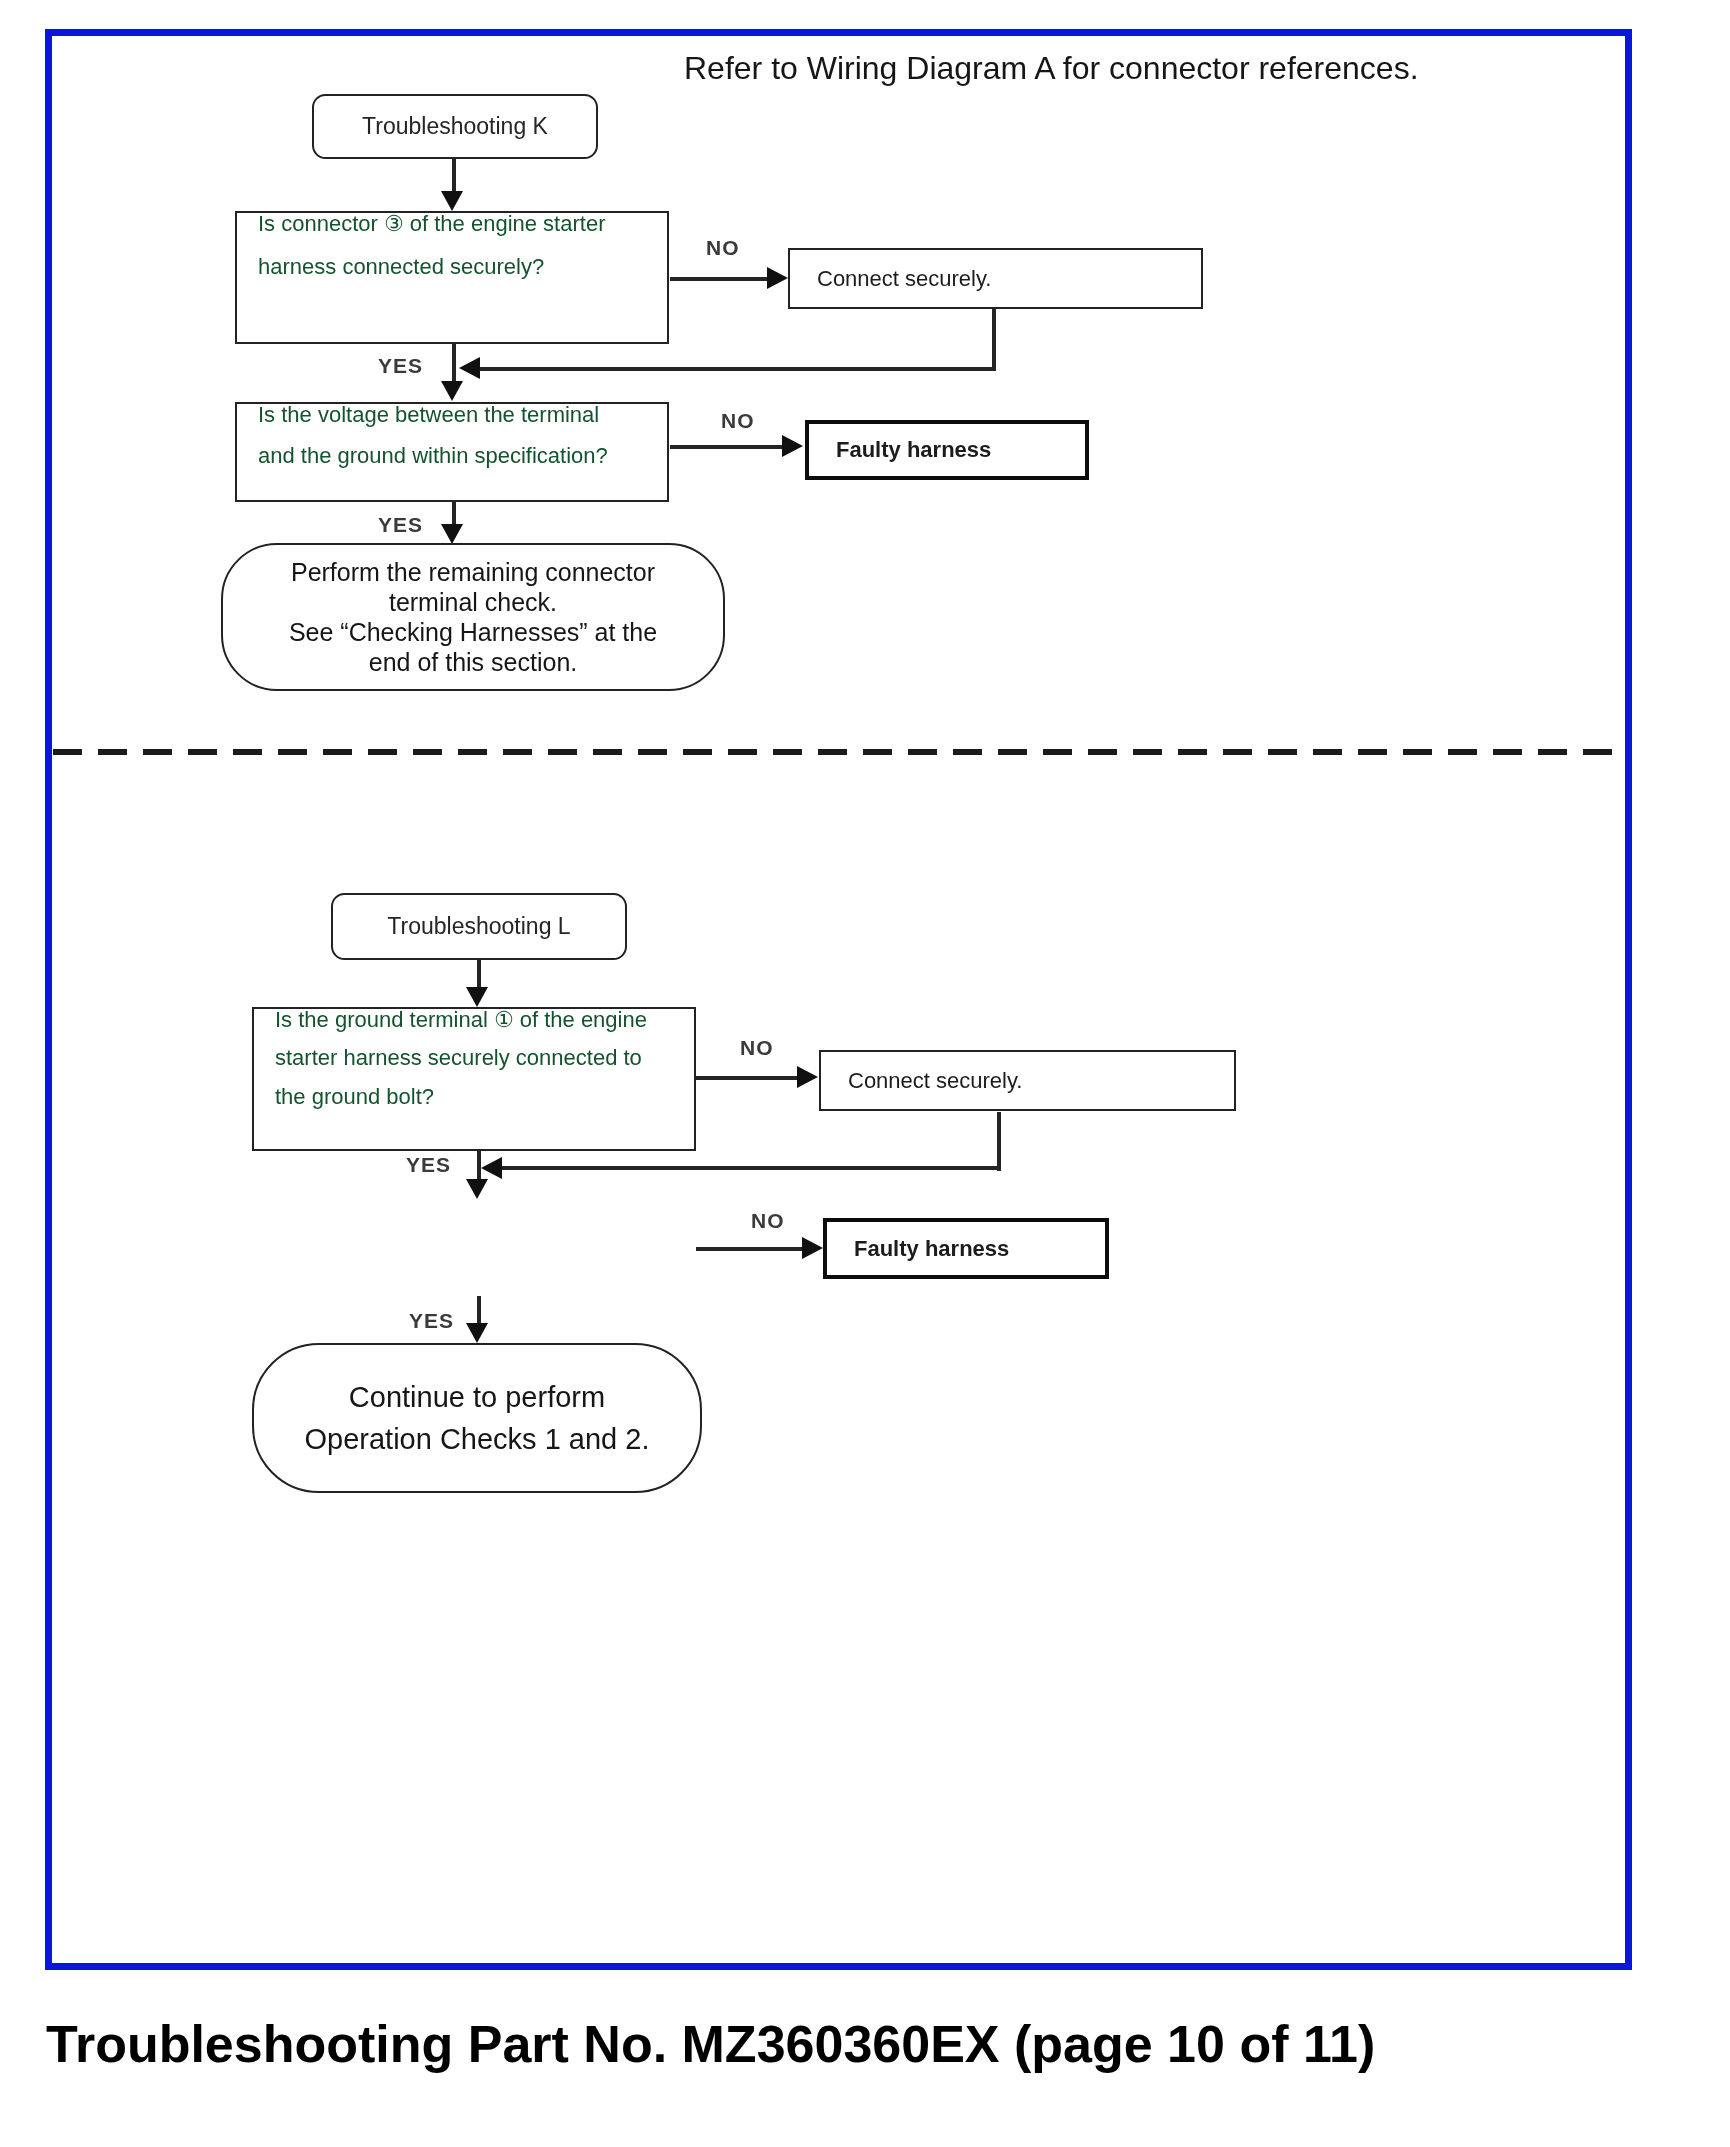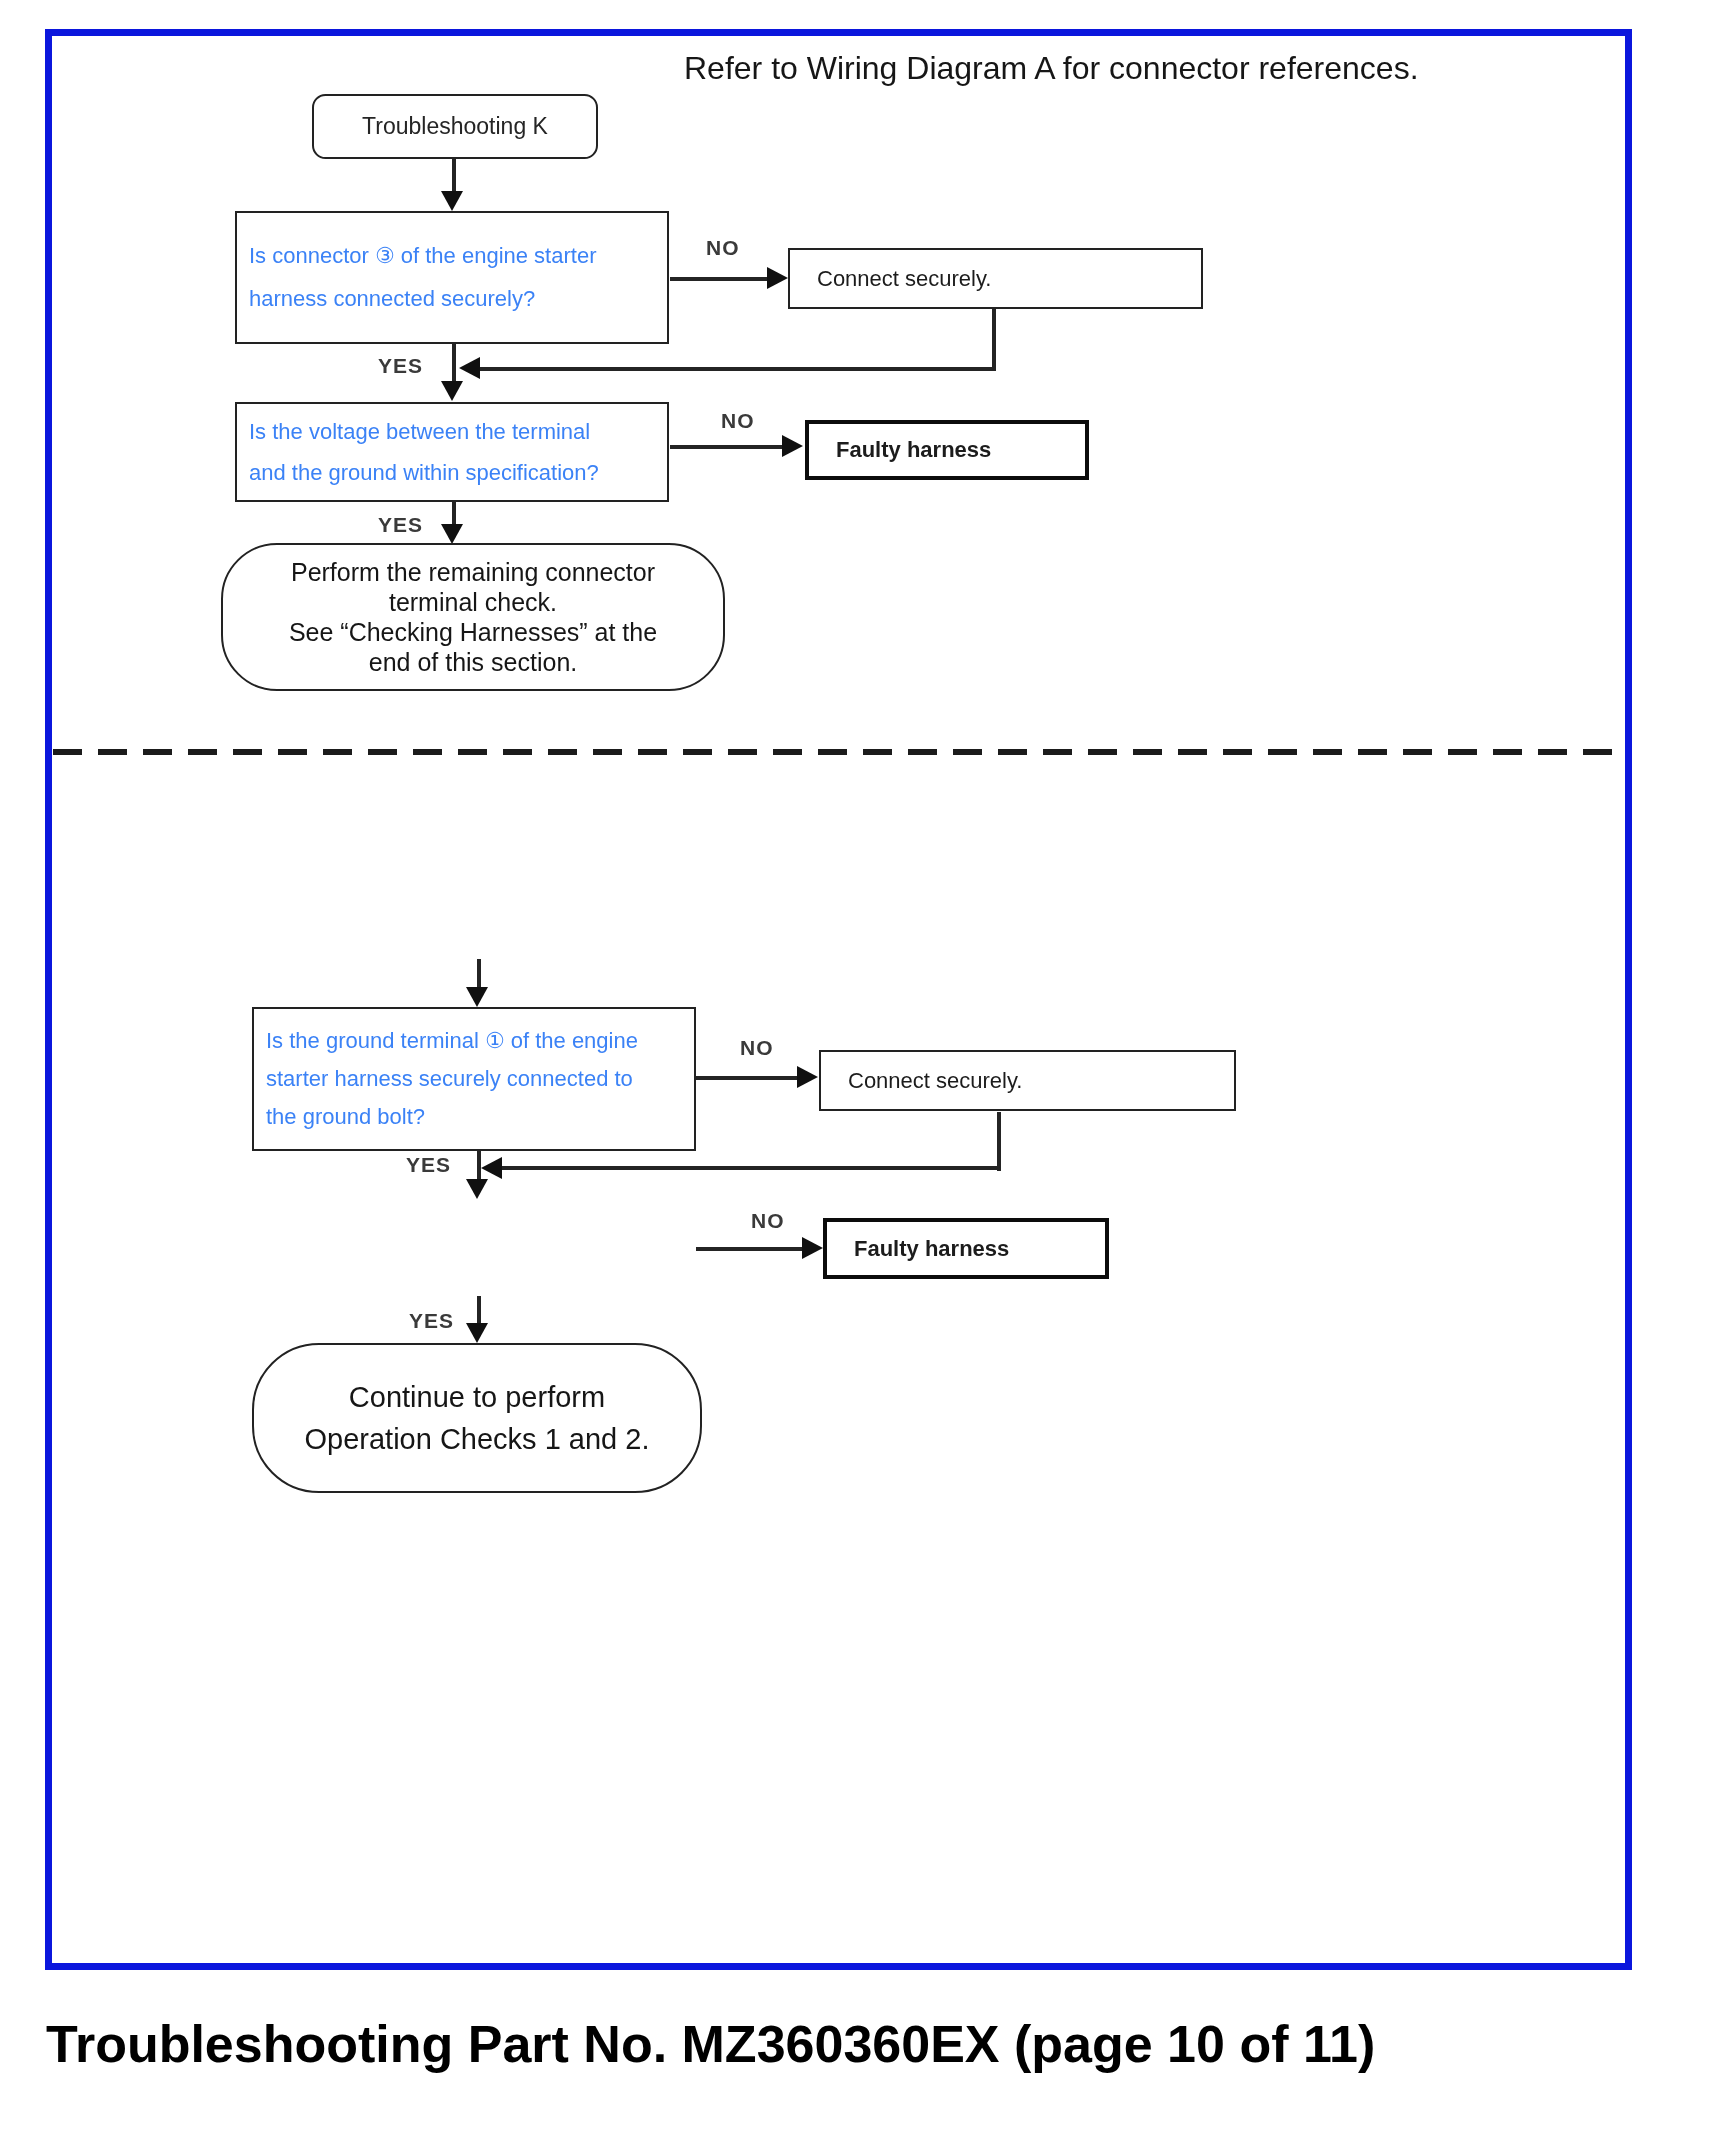--- a/index.html
+++ b/index.html
@@ -5,22 +5,22 @@
   html,body{margin:0;padding:0;background:#fff;}
   .page{position:relative;width:1730px;height:2147px;background:#ffffff;overflow:hidden;
         font-family:"Liberation Sans","DejaVu Sans",sans-serif;color:#1a1a1a;}
   .frame{position:absolute;left:45px;top:29px;width:1573px;height:1927px;border:7.7px solid #0b16dd;background:#fff;}
   .title{position:absolute;left:684px;top:50px;font-size:32px;color:#161616;white-space:nowrap;}
   .caption{position:absolute;left:46px;top:2014px;font-size:52px;font-weight:bold;color:#000;white-space:nowrap;}
 
   .node{position:absolute;box-sizing:border-box;border:2.9px solid #222;background:#fff;}
   .start{border-radius:13.4px;display:flex;align-items:center;justify-content:center;
          font-size:23px;color:#252525;}
-  .qbox{display:flex;flex-direction:column;justify-content:center;padding-left:12px;padding-right:7.7px;
-        font-size:22px;color:#3b82f6;}
+  .qbox{display:flex;flex-direction:column;justify-content:flex-start;padding-left:21px;padding-right:7.7px;
+        font-size:22px;color:#14532d;}
   .qbox div{line-height:1.0;}
   .gap18 div + div{margin-top:21px;}
   .gap14 div + div{margin-top:19px;}
   .action{display:flex;align-items:center;padding-left:27px;font-size:22px;color:#1c1c1c;}
   .heavy{border-width:4.8px;border-color:#0c0c0c;font-weight:bold;}
   .terminal{display:flex;flex-direction:column;justify-content:center;align-items:center;
             text-align:center;font-size:25px;color:#161616;}
   .terminal div{line-height:30px;}
   .terminal-l{border-radius:67px;font-size:29px;}
   .terminal-l div{line-height:42px;}
@@ -94,20 +94,23 @@
 
   <div class="node terminal term-k" style="left:221px;top:543px;width:504px;height:148px;">
     <div>Perform the remaining connector</div>
     <div>terminal check.</div>
     <div>See “Checking Harnesses” at the</div>
     <div>end of this section.</div>
   </div>
 
   <div class="dashes"></div>
 
+  <div class="node start" style="left:331px;top:893px;width:296px;height:67px;">
+    <span>Troubleshooting L</span>
+  </div>
 
   <div class="vline" style="left:477px;top:959px;height:30px;"></div>
   <div class="arr-down" style="left:466px;top:987px;"></div>
 
   <div class="node qbox" style="left:252px;top:1007px;width:444px;height:144px;">
     <div>Is the ground terminal ① of the engine</div>
     <div style="margin-top:16.3px;">starter harness securely connected to</div>
     <div style="margin-top:16.3px;">the ground bolt?</div>
   </div>
 

